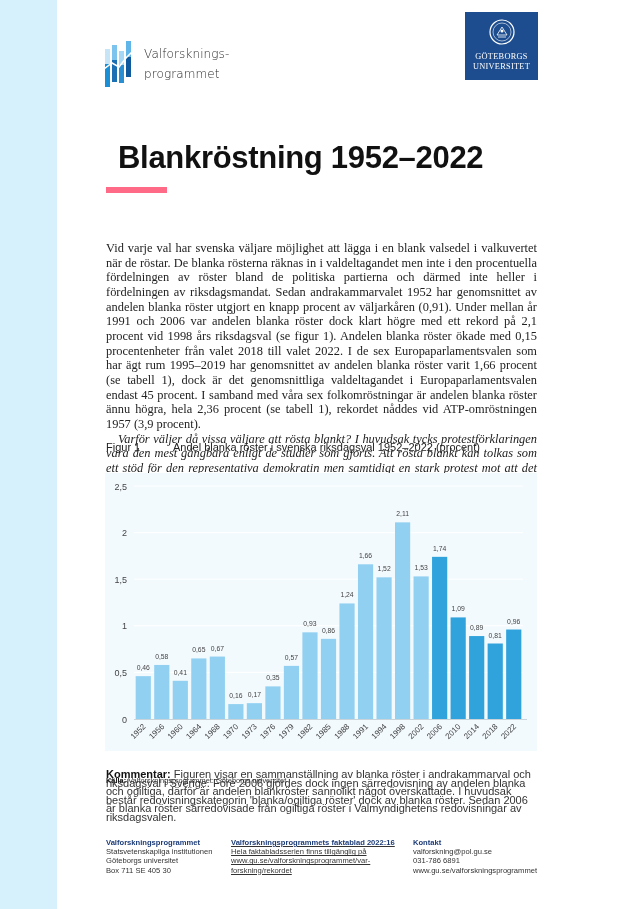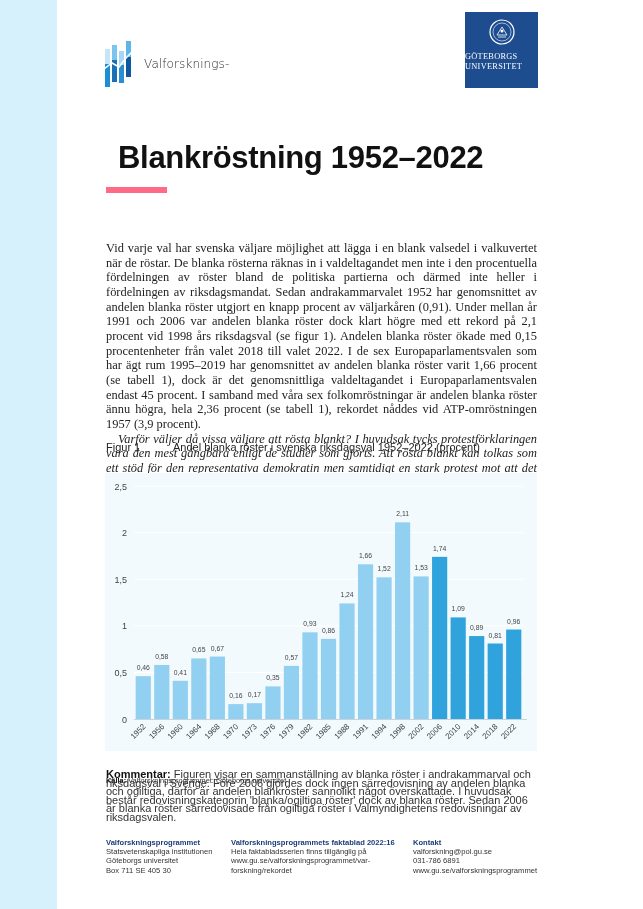--- a/index.html
+++ b/index.html
@@ -1,21 +1,21 @@
 <!DOCTYPE html>
 <html><head>
 <meta charset="utf-8">
 <style>
   html, body { margin:0; padding:0; }
   body { width:643px; height:909px; position:relative; background:#ffffff; overflow:hidden; font-family:"Liberation Sans", sans-serif; color:#1a1a1a; }
   .side-strip { position:absolute; left:0; top:0; width:57px; height:909px; background:#d6f0fc; }
   .logo { position:absolute; left:104px; top:40px; height:48px; display:flex; align-items:center; }
   .logo svg { display:block; }
   .logo-text { margin-left:10px; font-family:"DejaVu Sans", sans-serif; font-size:12px; line-height:20px; color:#2a2a2a; font-weight:300; letter-spacing:0.1px; }
-  .gu-logo { position:absolute; left:465px; top:12px; width:73px; height:76px; background:#1d4d8f; color:#fff; text-align:left; }
+  .gu-logo { position:absolute; left:465px; top:12px; width:73px; height:68px; background:#1d4d8f; color:#fff; text-align:center; }
   .gu-seal { position:absolute; left:24px; top:5px; }
   .gu-name { position:absolute; left:0; right:0; top:40px; font-family:"Liberation Serif", serif; font-size:8.3px; line-height:10px; letter-spacing:0.3px; }
   .title { position:absolute; left:106px; top:128px; font-size:31px; font-weight:bold; color:#111; letter-spacing:-0.3px; margin:12px; }
   .accent-bar { position:absolute; left:106px; top:187px; width:61px; height:6px; background:#ff6b87; }
   .body-text { position:absolute; left:106px; top:209px; width:431px; font-family:"Liberation Serif", serif; font-size:12.4px; line-height:14.65px; color:#222; text-align:justify;margin-top:32px; }
   .body-text p { margin:0; }
   .body-text p + p { text-indent:12px;font-style:italic; }
   .fig-caption { position:absolute; left:106px; top:441px; font-size:11px; color:#222; }
   .fig-caption .num { display:inline-block; width:67px; }
   .chart-panel { position:absolute; left:105px; top:473px; width:432px; height:278px; background:#f3fafe; }
@@ -39,20 +39,21 @@
     <rect x="8" y="19" width="5" height="22" fill="#1b6fb3"></rect>
     <rect x="8" y="4" width="5" height="15" fill="#7cc4ee"></rect>
     <rect x="15" y="24" width="5" height="18" fill="#2a8fd2"></rect>
     <rect x="15" y="10" width="5" height="14" fill="#a6d8f5"></rect>
     <rect x="22" y="16" width="5" height="20" fill="#0f5a9e"></rect>
     <rect x="22" y="0" width="5" height="16" fill="#5fb4e8"></rect>
     <path d="M0 28 L8 22 L15 26 L22 17 L29 10" stroke="#ffffff" stroke-width="1.5" fill="none"></path>
   </svg>
   <div class="logo-text">
     <div>Valforsknings-</div>
+    <div>programmet</div>
   </div>
 </div>
 
 <div class="gu-logo">
   <svg class="gu-seal" width="26" height="30" viewBox="0 0 26 30">
     <circle cx="13" cy="15" r="12" fill="none" stroke="#fff" stroke-width="1.2"></circle>
     <circle cx="13" cy="15" r="9" fill="none" stroke="#fff" stroke-width="0.6"></circle>
     <path d="M8 18 L13 10 L18 18 Z" fill="none" stroke="#fff" stroke-width="0.8"></path>
     <path d="M9 20 h8" stroke="#fff" stroke-width="0.8"></path>
     <circle cx="13" cy="14" r="1.5" fill="#fff"></circle>
@@ -162,21 +163,21 @@
   <b class="lbl">Kommentar:</b><span> Figuren visar en sammanställning av blanka röster i andrakammarval och riksdagsval i Sverige. Före 2006 gjordes dock ingen särredovisning av andelen blanka och ogiltiga, därför är andelen blankröster sannolikt något överskattade. I huvudsak består redovisningskategorin 'blanka/ogiltiga röster' dock av blanka röster. Sedan 2006 är blanka röster särredovisade från ogiltiga röster i Valmyndighetens redovisningar av riksdagsvalen.</span>
 </div>
 
 <div class="footer">
   <div class="col" style="left:0;">
     <div class="hd">Valforskningsprogrammet</div>
     <div>Statsvetenskapliga institutionen</div>
     <div>Göteborgs universitet</div>
     <div>Box 711 SE 405 30</div>
   </div>
-  <div class="col" style="left:125px;">
+  <div class="col" style="left:125px;text-decoration:underline;">
     <div class="hd">Valforskningsprogrammets faktablad 2022:16</div>
     <div>Hela faktabladsserien finns tillgänglig på</div>
     <div>www.gu.se/valforskningsprogrammet/var-</div>
     <div>forskning/rekordet</div>
   </div>
   <div class="col" style="left:307px;">
     <div class="hd">Kontakt</div>
     <div>valforskning@pol.gu.se</div>
     <div>031-786 6891</div>
     <div>www.gu.se/valforskningsprogrammet</div>

